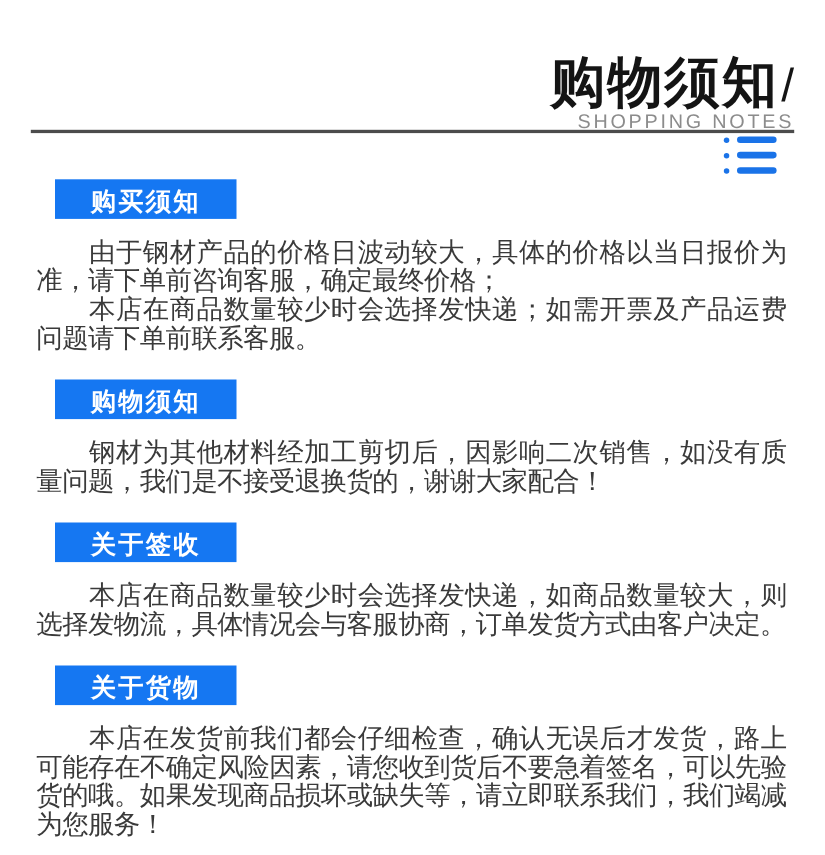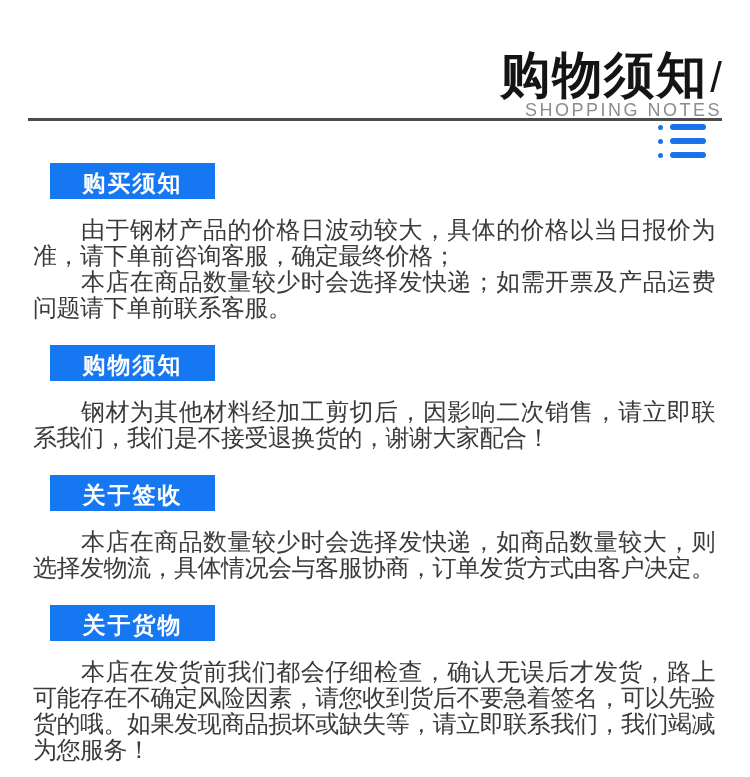--- a/index.html
+++ b/index.html
@@ -138,21 +138,21 @@
       <div class="section-heading">购买须知</div>
       <div class="section-body">
         <p>由于钢材产品的价格日波动较大，具体的价格以当日报价为准，请下单前咨询客服，确定最终价格；</p>
         <p>本店在商品数量较少时会选择发快递；如需开票及产品运费问题请下单前联系客服。</p>
       </div>
     </div>
 
     <div class="section">
       <div class="section-heading">购物须知</div>
       <div class="section-body">
-        <p>钢材为其他材料经加工剪切后，因影响二次销售，请立即联系我们，我们是不接受退换货的，谢谢大家配合！</p>
+        <p>钢材为其他材料经加工剪切后，因影响二次销售，如没有质量问题，我们是不接受退换货的，谢谢大家配合！</p>
       </div>
     </div>
 
     <div class="section">
       <div class="section-heading">关于签收</div>
       <div class="section-body">
         <p>本店在商品数量较少时会选择发快递，如商品数量较大，则选择发物流，具体情况会与客服协商，订单发货方式由客户决定。</p>
       </div>
     </div>
 

